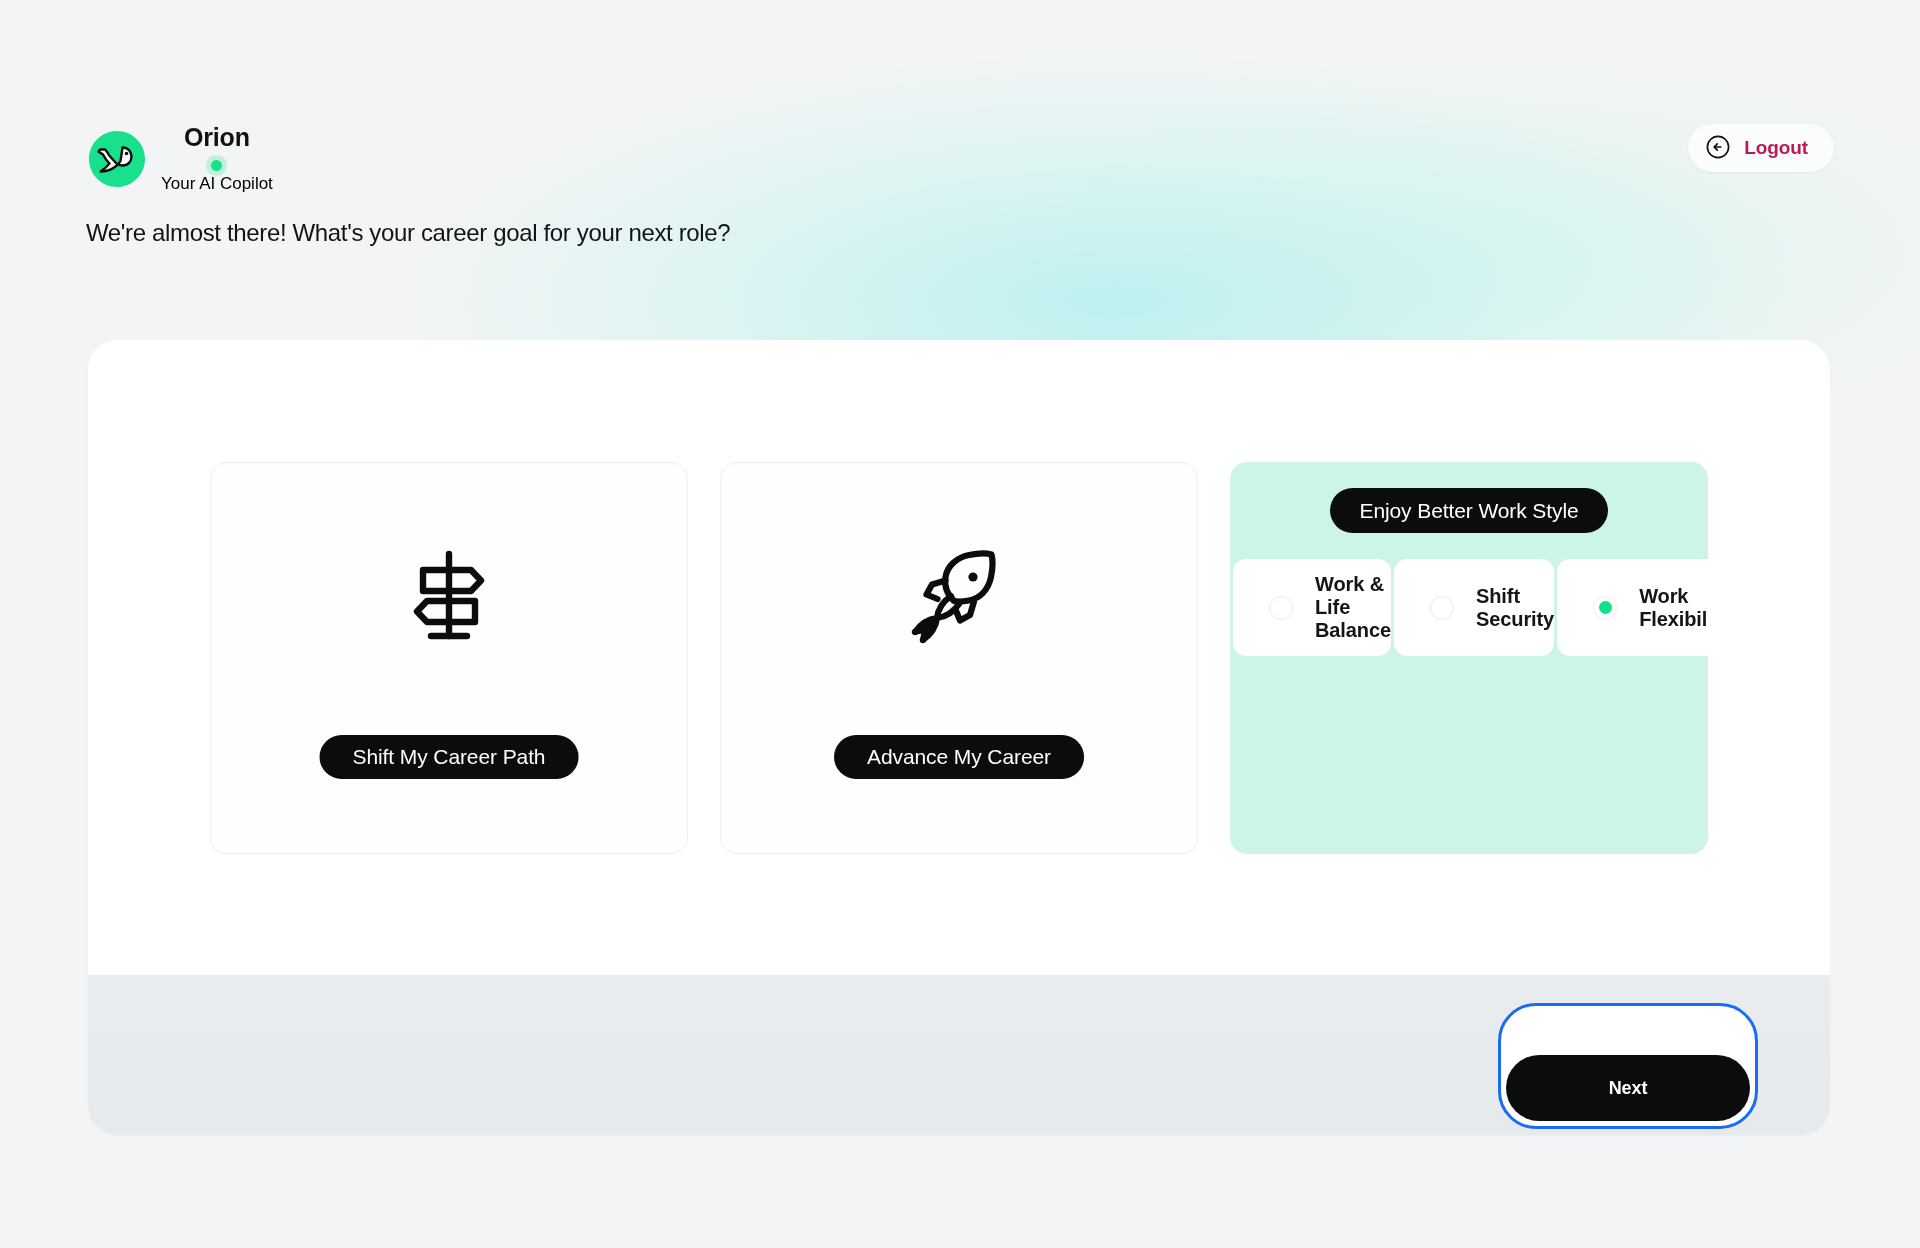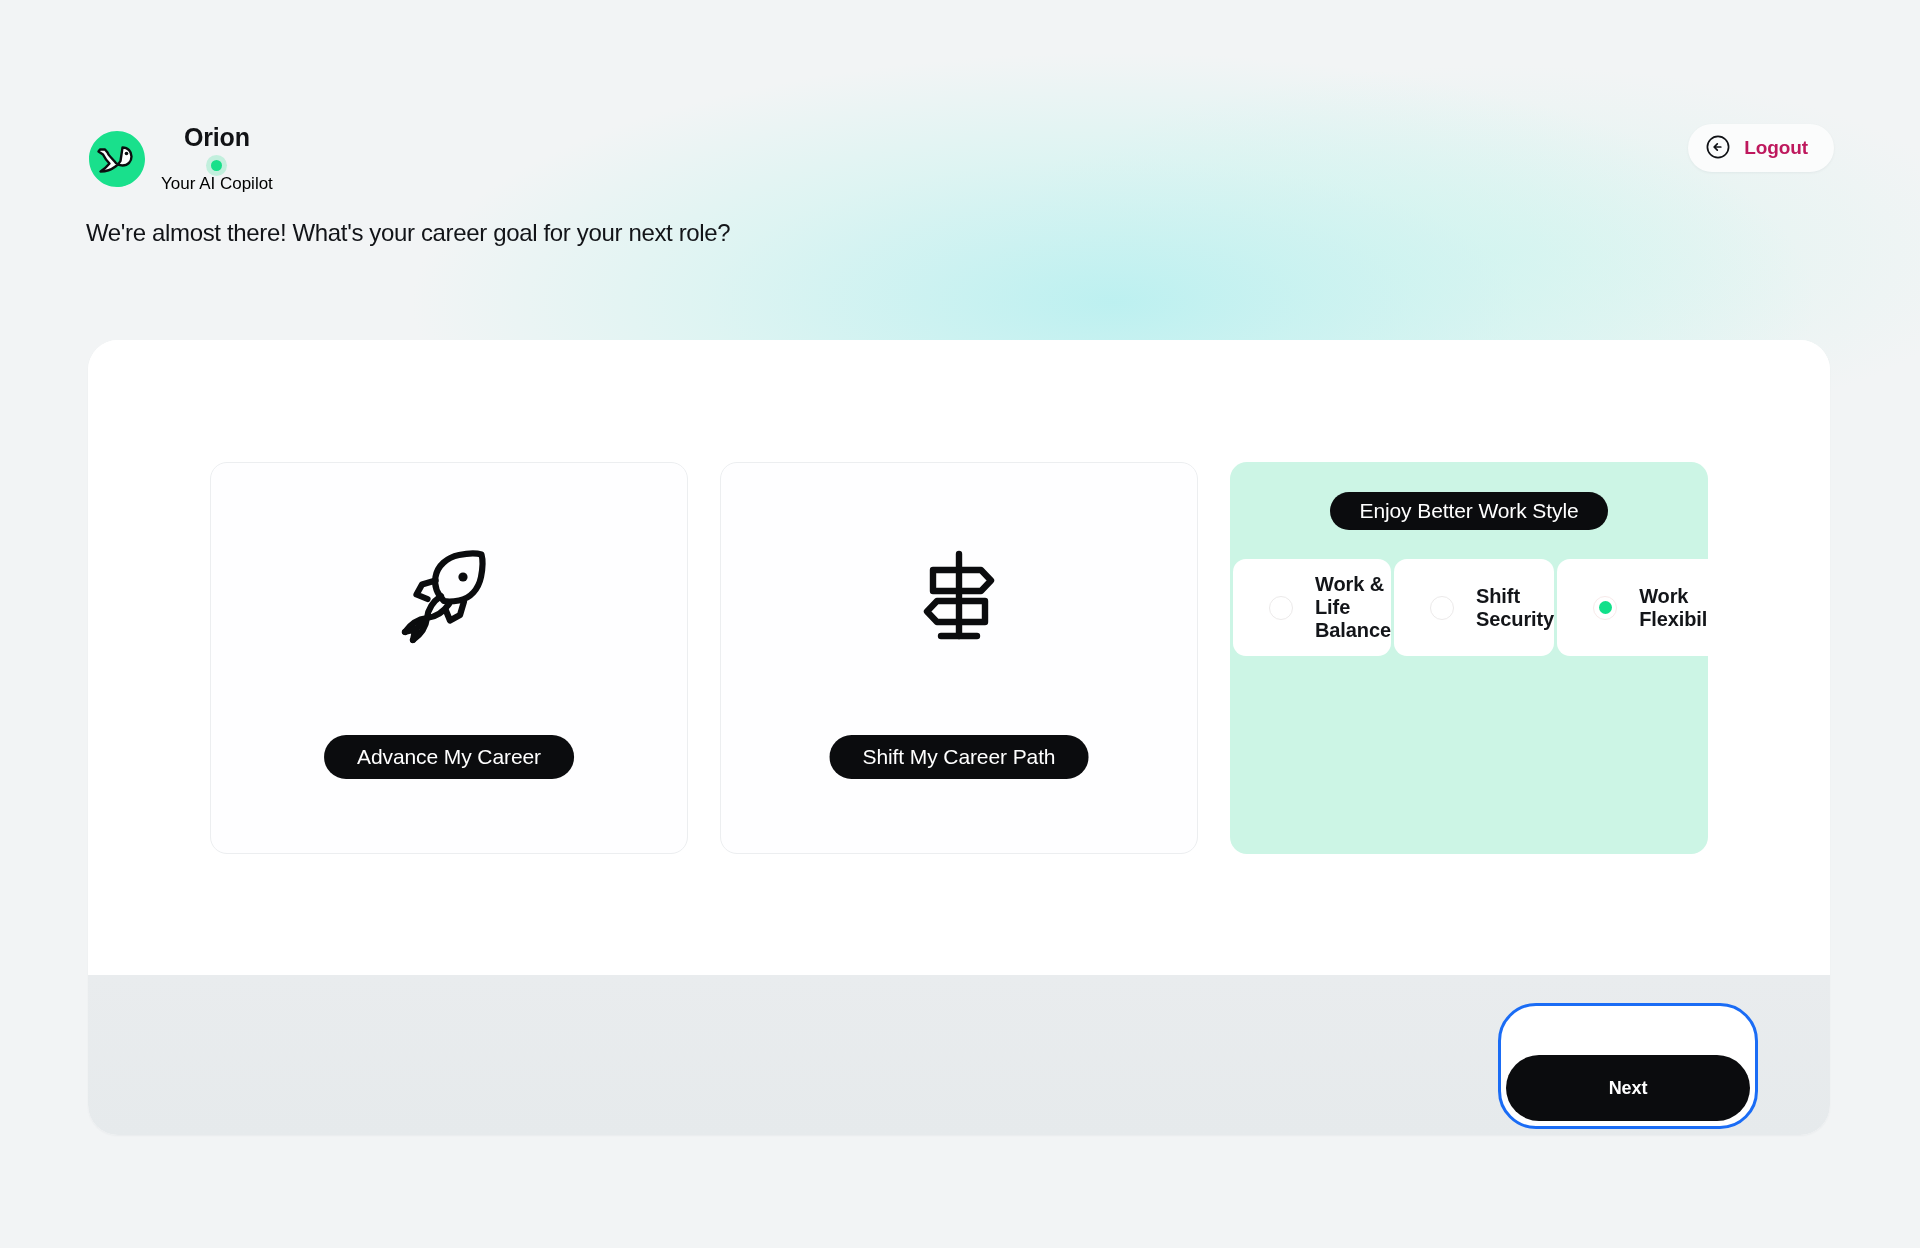--- a/index.html
+++ b/index.html
@@ -213,21 +213,21 @@
   .option-header {
     height: 97px;
     display: flex;
     align-items: center;
     justify-content: center;
   }
 
   .option-pill {
     position: static;
     transform: none;
-    height: 38px;
+    height: 45px;
     padding: 0 29px;
     border-radius: 23px;
   }
 
   .option-list {
     position: absolute;
     left: 0;
     top: 97px;
     width: 478px;
     display: flex;
@@ -356,47 +356,47 @@
   <div class="headline">We're almost there! What's your career goal for your next role?</div>
 
   <div class="panel">
 
     <div class="panel-body">
       <div class="cards">
 
         <div class="choice-card">
           <div class="choice-icon">
             <svg width="104" height="104" viewBox="0 0 104 104">
+              <g fill="none" stroke="#0b0c0e" stroke-width="6.4" stroke-linecap="round" stroke-linejoin="round">
+                <path d="M52 10 V92"></path>
+                <path d="M26 26 H74 L84 36.5 L74 47 H26 Z"></path>
+                <path d="M78 57 H30 L20 67.5 L30 78 H78 Z"></path>
+                <path d="M34 92 H70"></path>
+              </g>
+            </svg>
+          </div>
+          <button class="pill choice-pill">Shift My Career Path</button>
+        </div>
+
+        <div class="choice-card">
+          <div class="choice-icon">
+            <svg width="104" height="104" viewBox="0 0 104 104">
               <g fill="none" stroke="#0b0c0e" stroke-width="6.2" stroke-linecap="round" stroke-linejoin="round">
                 <path d="M47 57 C40 50 37 42 38.5 33 C40.5 21.5 50 13.5 62 11 C72 9 81 9.5 84.5 10.5 C85.5 14 86 23 84 33 C81.5 45 73.5 54.5 62 56.5 C56 57.6 51 57.8 47 57 Z"></path>
                 <path d="M38.5 36.5 L25 40.5 L19.5 50.5 L30.5 55"></path>
                 <path d="M67 57.5 L63 71 L53 76.5 L48.5 65.5"></path>
                 <path d="M30 74 C38.5 73 46.5 68 52 60 M30 74 C31 65.5 36 57.5 44 52 M30 74 C21.5 75 13.5 80 8 88 M30 74 C29 82.5 24 90.5 16 96"></path>
                 <path d="M8 88 C16.5 87 24.5 82 30 74 M16 96 C17 87.5 22 79.5 30 74"></path>
               </g>
               <circle cx="66" cy="33" r="4.6" fill="#0b0c0e"></circle>
             </svg>
           </div>
           <button class="pill choice-pill">Advance My Career</button>
         </div>
 
-        <div class="choice-card">
-          <div class="choice-icon">
-            <svg width="104" height="104" viewBox="0 0 104 104">
-              <g fill="none" stroke="#0b0c0e" stroke-width="6.4" stroke-linecap="round" stroke-linejoin="round">
-                <path d="M52 10 V92"></path>
-                <path d="M26 26 H74 L84 36.5 L74 47 H26 Z"></path>
-                <path d="M78 57 H30 L20 67.5 L30 78 H78 Z"></path>
-                <path d="M34 92 H70"></path>
-              </g>
-            </svg>
-          </div>
-          <button class="pill choice-pill">Shift My Career Path</button>
-        </div>
-
         <div class="option-card">
           <div class="option-header">
             <button class="pill option-pill">Enjoy Better Work Style</button>
           </div>
           <div class="option-list">
 
             <div class="option-row">
               <span class="radio"></span>
               <span class="option-label">Work &amp; Life Balance</span>
             </div>

